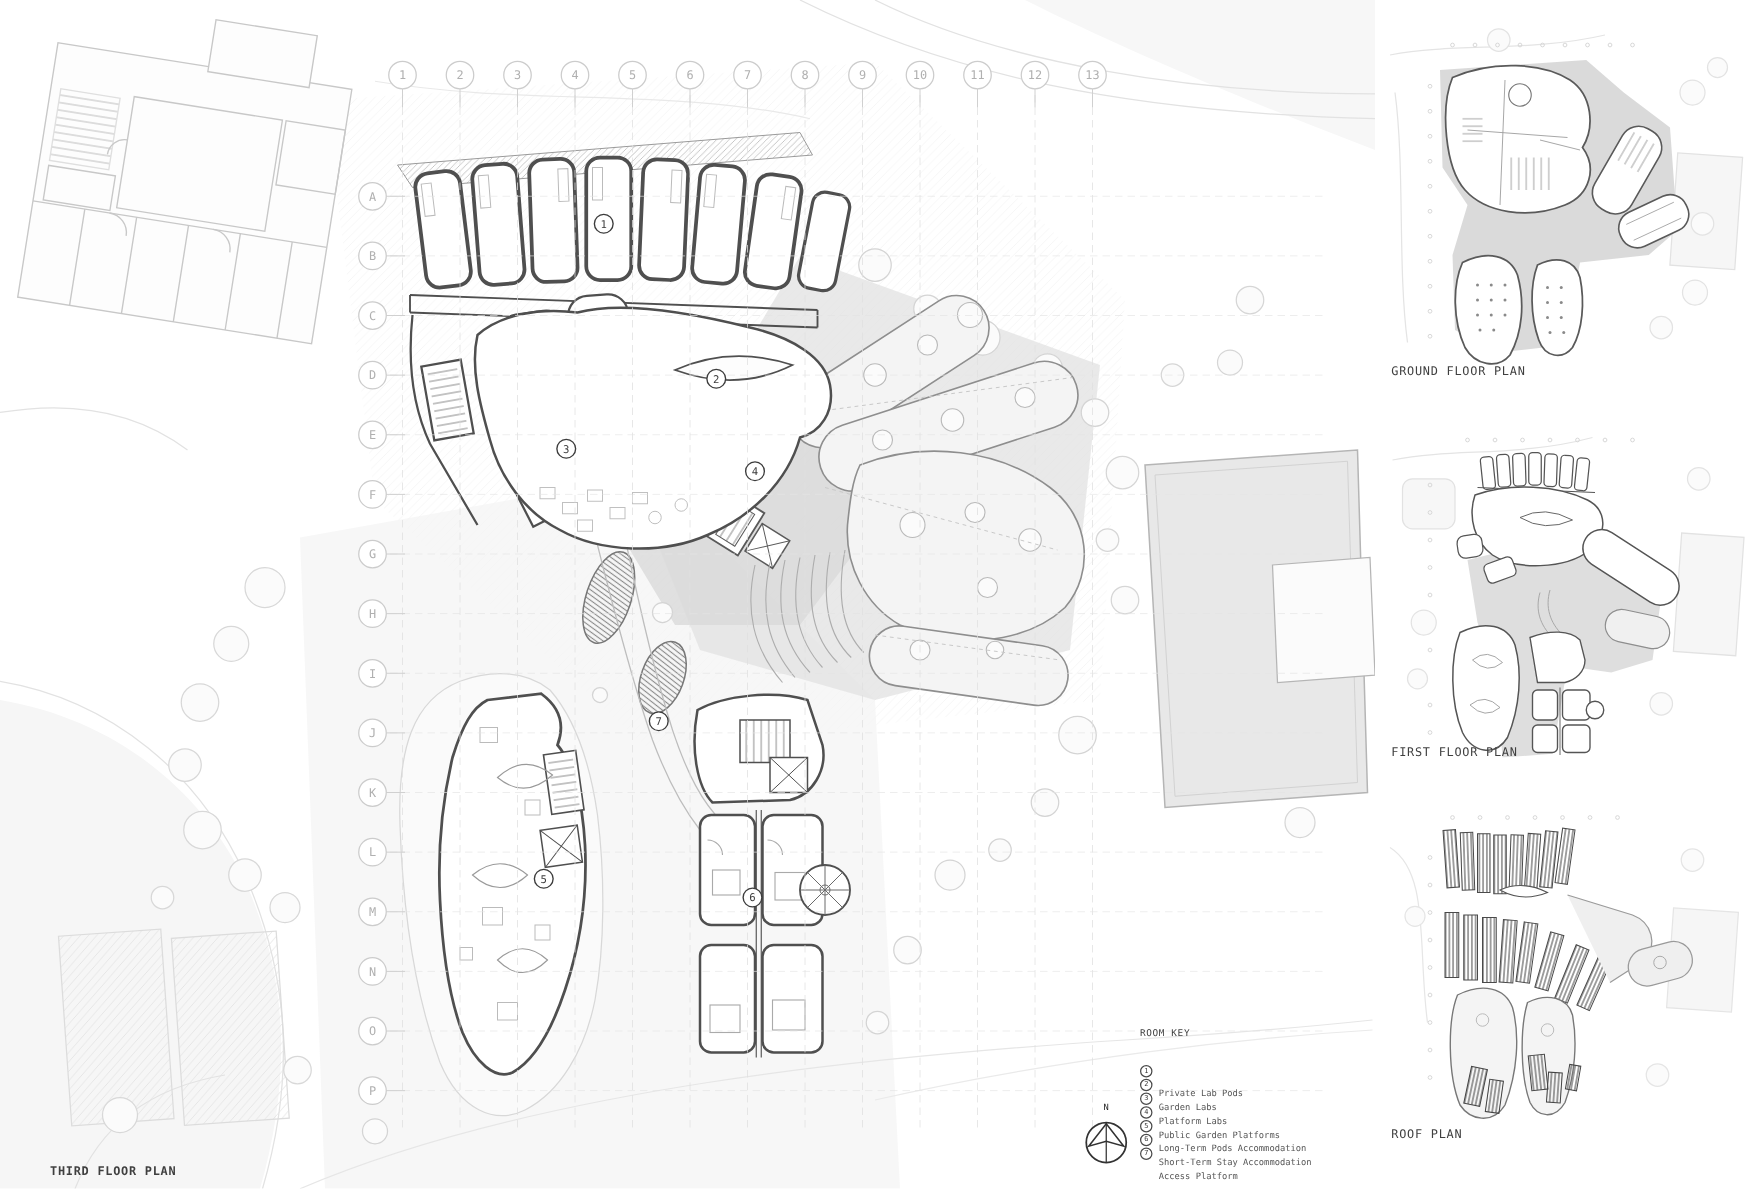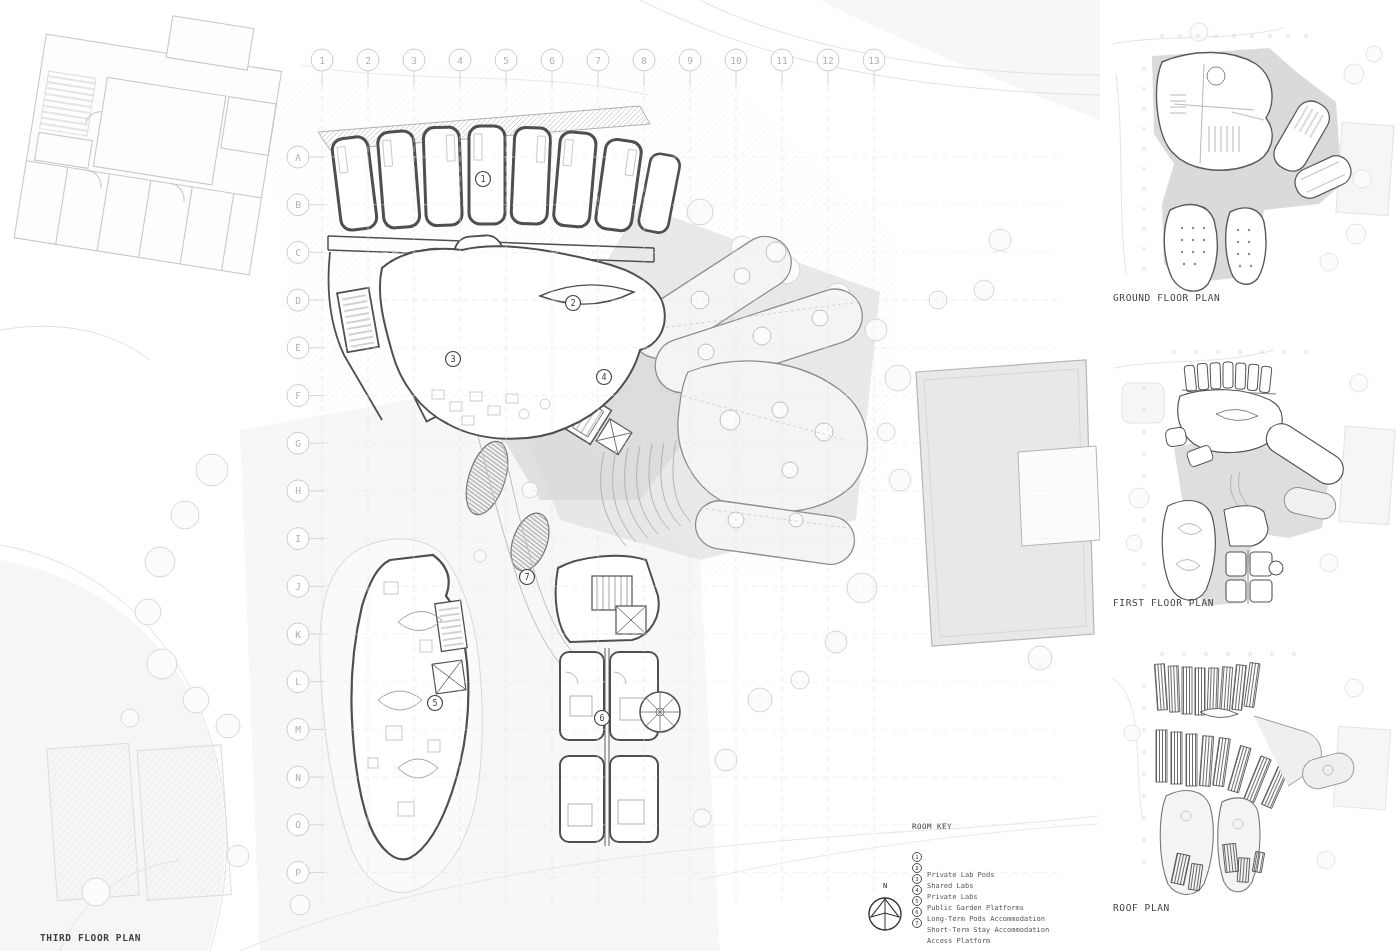--- a/index.html
+++ b/index.html
@@ -463,25 +463,25 @@
   </svg>
 
   <div id="room-key">
     <div class="rk-title">ROOM KEY</div>
     <div class="rk-item">
       <span class="rk-num">1</span>
       <span class="rk-label">Private Lab Pods</span>
     </div>
     <div class="rk-item">
       <span class="rk-num">2</span>
-      <span class="rk-label">Shared Labs</span>
+      <span class="rk-label">Garden Labs</span>
     </div>
     <div class="rk-item">
       <span class="rk-num">3</span>
-      <span class="rk-label">Private Labs</span>
+      <span class="rk-label">Platform Labs</span>
     </div>
     <div class="rk-item">
       <span class="rk-num">4</span>
       <span class="rk-label">Public Garden Platforms</span>
     </div>
     <div class="rk-item">
       <span class="rk-num">5</span>
       <span class="rk-label">Long-Term Pods Accommodation</span>
     </div>
     <div class="rk-item">

